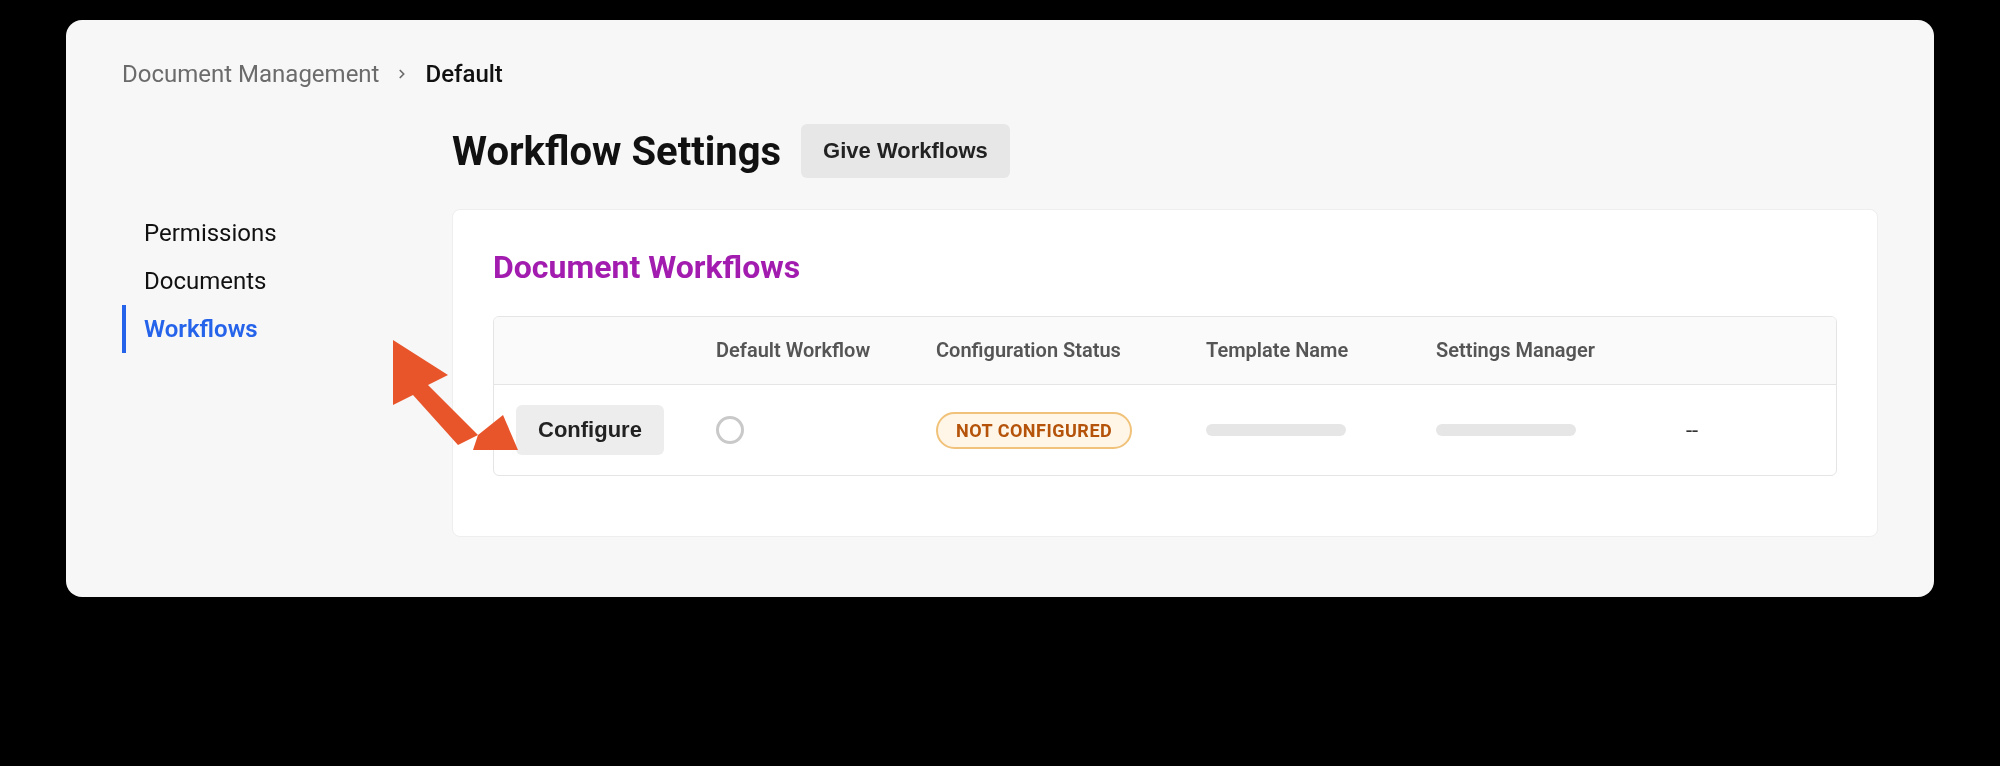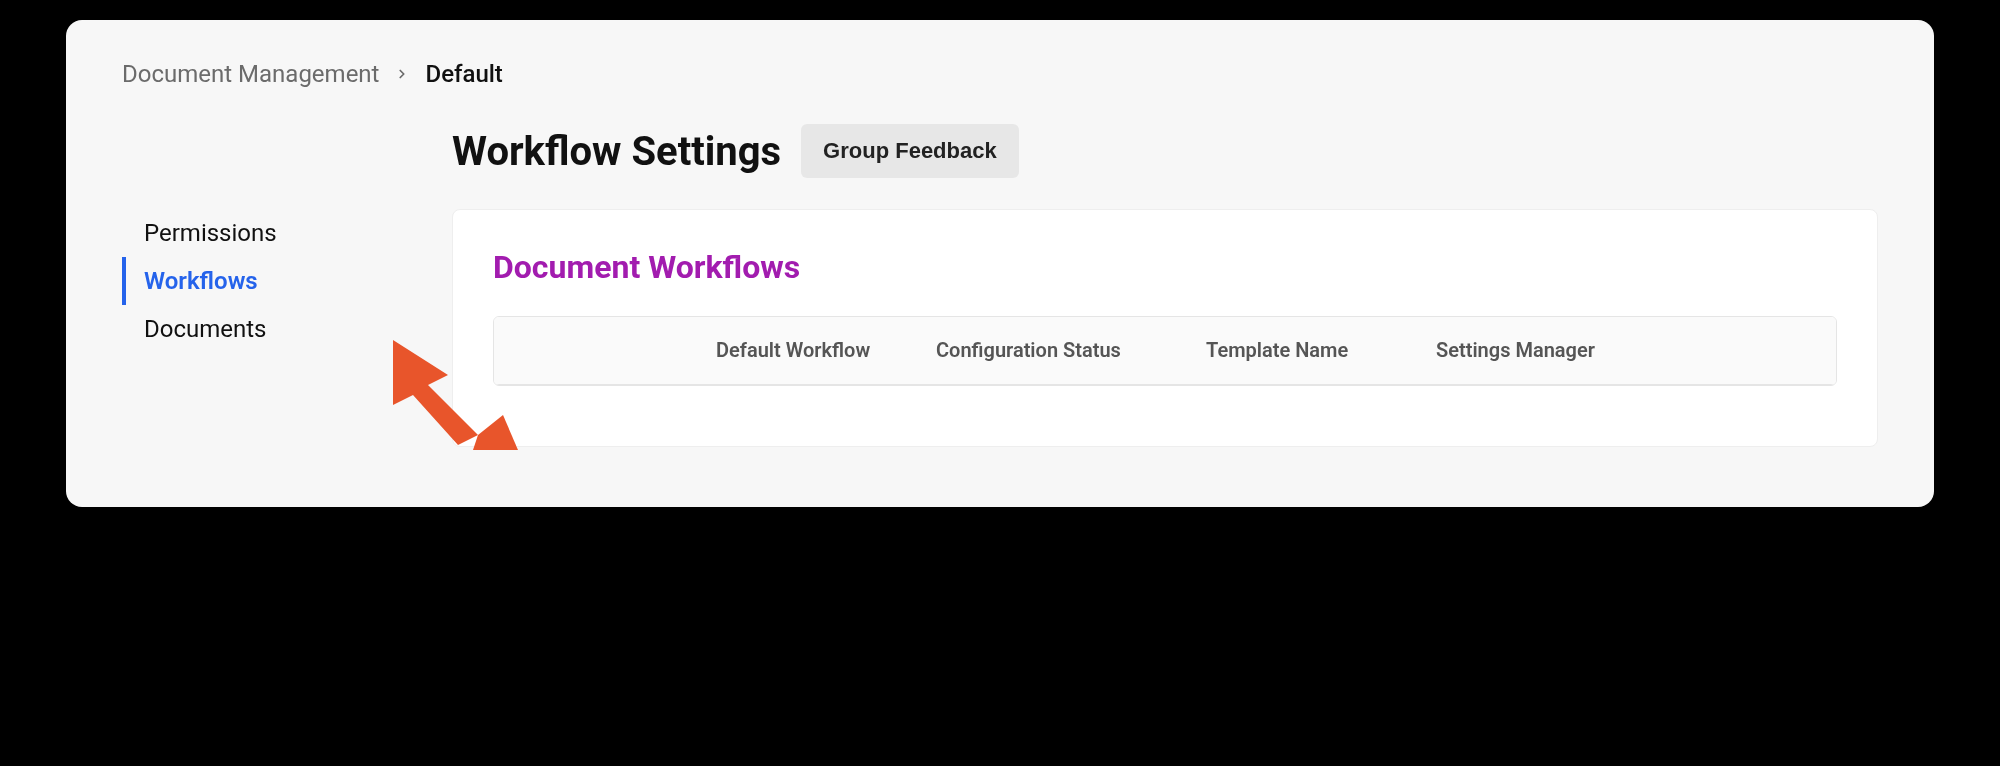--- a/index.html
+++ b/index.html
@@ -173,28 +173,28 @@
     <span class="chev">
       <svg width="14" height="14" viewBox="0 0 24 24" fill="none" stroke="#6b6b6b" stroke-width="3" stroke-linecap="round" stroke-linejoin="round">
           <polyline points="9 18 15 12 9 6"></polyline>
         </svg>
     </span>
     <span class="crumb-current">Default</span>
   </div>
 
   <div class="page-header">
     <h1 class="page-title">Workflow Settings</h1>
-    <button class="feedback-btn">Group Feedback</button>
+    <button class="feedback-btn">Give Workflows</button>
   </div>
 
   <div class="body-row">
     <nav class="sidebar">
       <div class="side-item">Permissions</div>
+      <div class="side-item">Documents</div>
       <div class="side-item active">Workflows</div>
-      <div class="side-item">Documents</div>
     </nav>
 
     <div class="panel">
 
       <svg class="arrow" width="130" height="110" viewBox="0 0 130 110">
         <g fill="#e8552b">
           <polygon points="0,0 55,35 35,45 85,95 65,105 20,55 0,65"></polygon>
           <polygon points="85,95 110,75 125,110 80,110"></polygon>
         </g>
       </svg>
@@ -203,16 +203,36 @@
 
       <div class="table">
         <div class="thead">
           <div class="th col-action"></div>
           <div class="th col-default">Default Workflow</div>
           <div class="th col-status">Configuration Status</div>
           <div class="th col-template">Template Name</div>
           <div class="th col-manager">Settings Manager</div>
         </div>
 
+        <div class="trow">
+          <div class="td col-action">
+            <button class="configure-btn">Configure</button>
+          </div>
+          <div class="td col-default">
+            <span class="radio-circle"></span>
+          </div>
+          <div class="td col-status">
+            <span class="status-pill">NOT CONFIGURED</span>
+          </div>
+          <div class="td col-template">
+            <span class="placeholder-bar"></span>
+          </div>
+          <div class="td col-manager">
+            <span class="placeholder-bar"></span>
+          </div>
+          <div class="td col-dist">
+            <span class="dist-text">--</span>
+          </div>
+        </div>
       </div>
     </div>
   </div>
 </div>
 
 </body></html>

